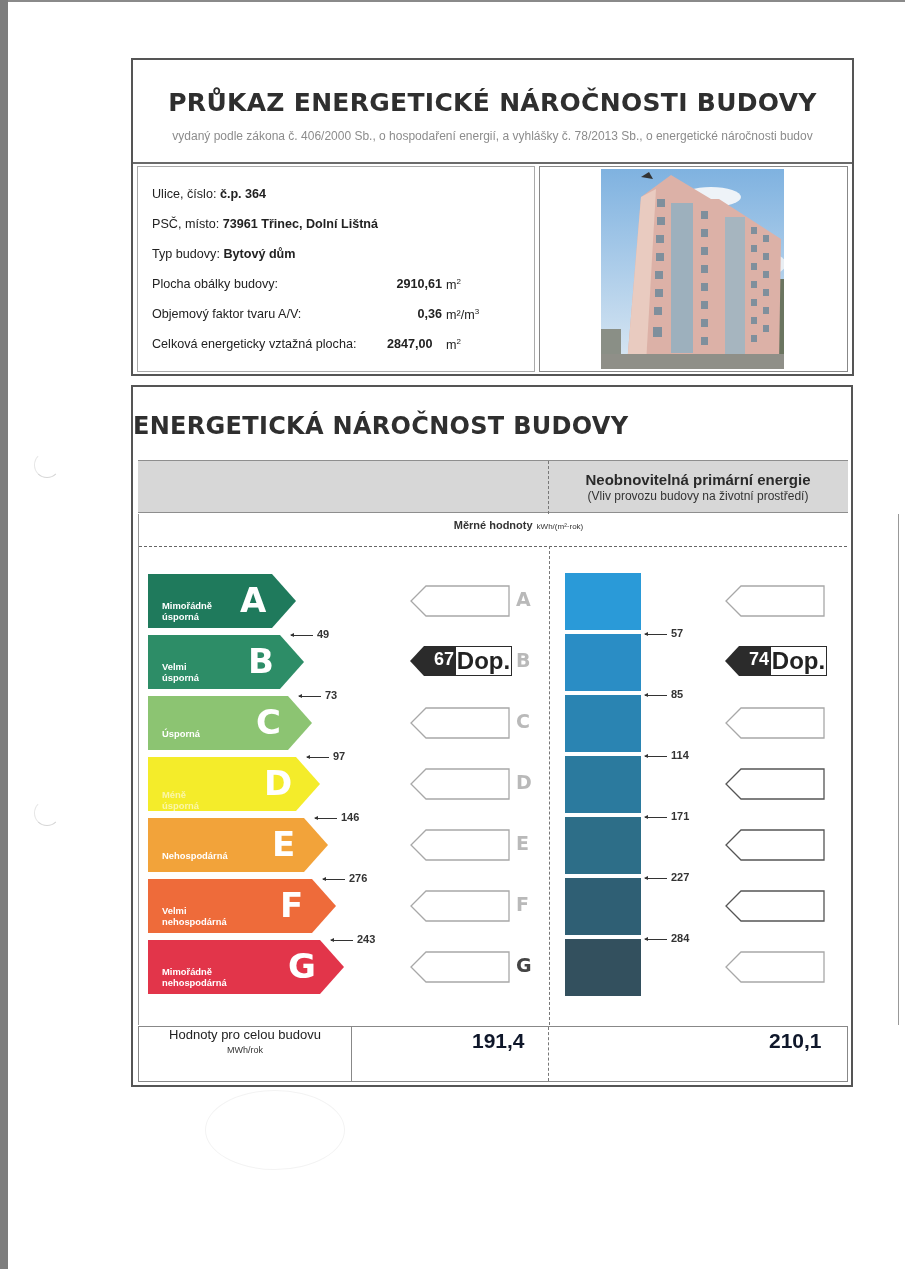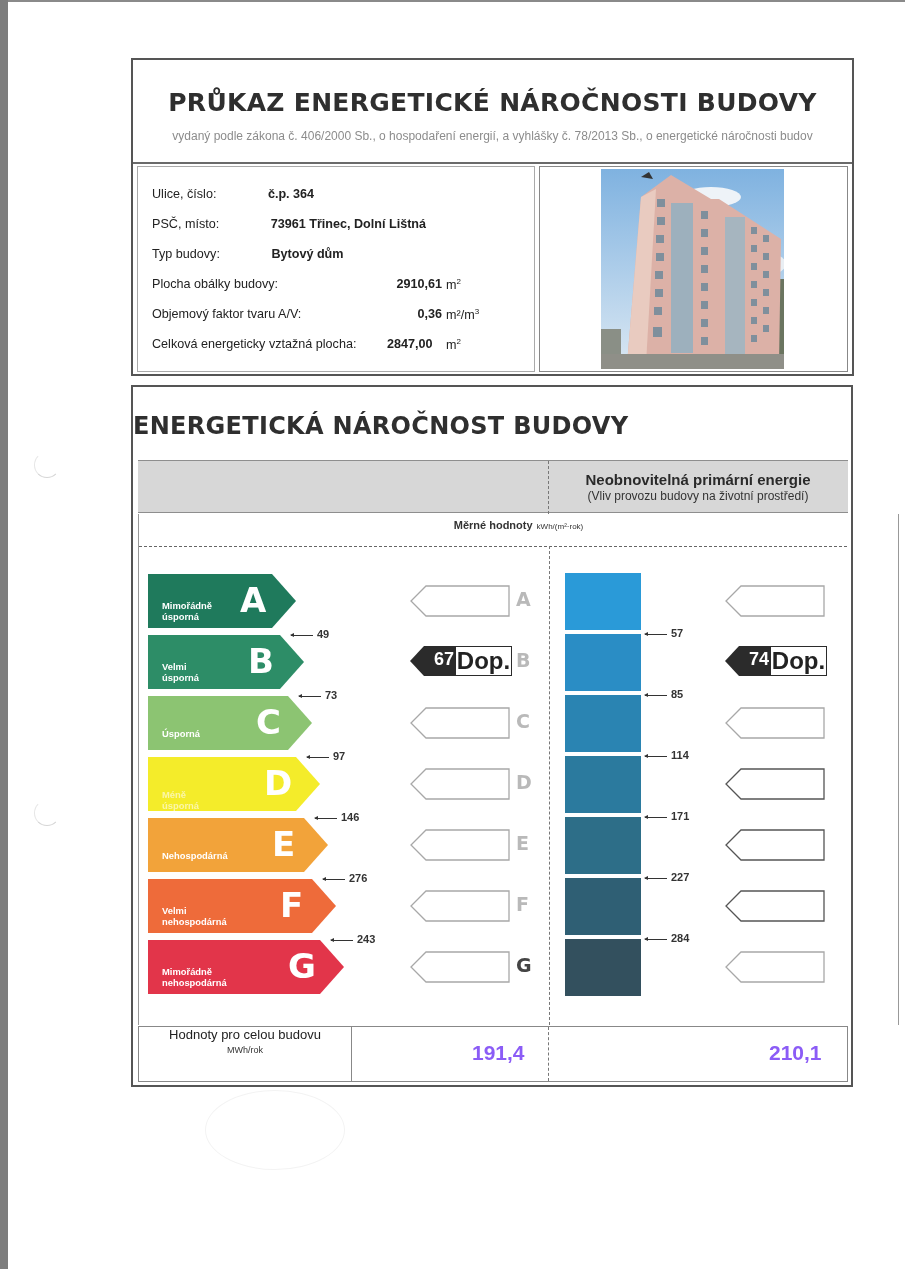--- a/index.html
+++ b/index.html
@@ -11,21 +11,21 @@
   .punch { position: absolute; width: 26px; height: 26px; border-radius: 50%; border: 1px solid transparent; border-bottom-color: #d6d6d6; border-left-color: #e6e6e6; }
 
   
   .hdr { position: absolute; left: 131px; top: 58px; width: 723px; height: 318px; border: 2px solid #555; }
   .hdr-title-box { position: absolute; left: 0; top: 0; width: 719px; height: 104px; }
   .hdr-title { position: absolute; left: 0; right: 0; top: 28px; text-align: center; font-family: "DejaVu Sans", sans-serif; font-weight: bold; font-size: 25px; letter-spacing: 0.3px; color: #2f2f2f; }
   .hdr-sub { position: absolute; left: 0; right: 0; top: 69px; text-align: center; font-size: 12px; color: #8c8c8c; }
   .hdr-divider { position: absolute; left: 0; top: 102px; width: 719px; height: 2px; background: #6a6a6a; }
   .info-box { position: absolute; left: 4px; top: 106px; width: 398px; height: 206px; border: 1px solid #aaa; }
   .info-row { position: absolute; left: 14px; font-size: 12.6px; color: #222; white-space: nowrap; }
-  .info-row b { font-weight: bold; margin-left: 48px; }
+  .info-row b { font-weight: bold; }
   .info-row .val { position: absolute; font-weight: bold; text-align: right; }
   .info-row .unit { position: absolute; font-weight: normal; }
   .info-row sup { font-size: 8px; }
   .photo-box { position: absolute; left: 406px; top: 106px; width: 309px; height: 206px; border: 1px solid #888; background: #fff; }
   .photo { position: absolute; left: 61px; top: 2px; width: 183px; height: 200px; overflow: hidden; }
 
   
   .en { position: absolute; left: 131px; top: 385px; width: 722px; height: 702px; border: 2px solid #555; }
   .en-title { position: absolute; left: 0; right: 0; top: 25px; text-align: left; font-family: "DejaVu Sans", sans-serif; font-weight: bold; font-size: 24px; color: #2f2f2f; letter-spacing: 0.3px; }
   .en-band { position: absolute; left: 5px; top: 73px; width: 710px; height: 53px; background: #d7d7d7; border-top: 1px solid #8e8e8e; border-bottom: 1px solid #8e8e8e; }
@@ -54,21 +54,21 @@
   .marker svg { position: absolute; left: 0; top: 0; }
   .marker .num { position: absolute; left: 24px; top: 3px; font-size: 18px; font-weight: bold; color: #fff; }
   .marker .lbl { position: absolute; left: 46px; top: 1px; width: 55px; height: 28px; background: #fff; font-size: 24px; font-weight: bold; color: #222; text-align: center; line-height: 27px; }
 
   .bluebar { position: absolute; left: 426px; width: 76px; }
 
   .en-foot { position: absolute; left: 5px; top: 639px; width: 710px; height: 56px; border: 1px solid #888; }
   .foot-label { position: absolute; left: 0; top: 0; width: 213px; height: 54px; border-right: 1px solid #888; text-align: center; }
   .foot-label .a { font-size: 13px; font-weight: normal; color: #222; }
   .foot-label .b { font-size: 9px; color: #333; margin-top: 3px; }
-  .foot-val { position: absolute; top: 14px; font-size: 21px; font-weight: bold; color: #8b5cf6; }
+  .foot-val { position: absolute; top: 2px; font-size: 21px; font-weight: bold; color: #0f172a; }
   .foot-split { position: absolute; left: 409px; top: 0; height: 54px; border-left: 1px dashed #777; }
 
   .stamp { position: absolute; left: 205px; top: 1090px; width: 140px; height: 80px; border-radius: 50%; border: 1px solid #f3f3f3; }
 </style>
 </head>
 <body>
 
 <div class="top-edge"></div>
 <div class="left-edge"></div>
 <div class="punch" style="left:34px;top:452px;"></div>

